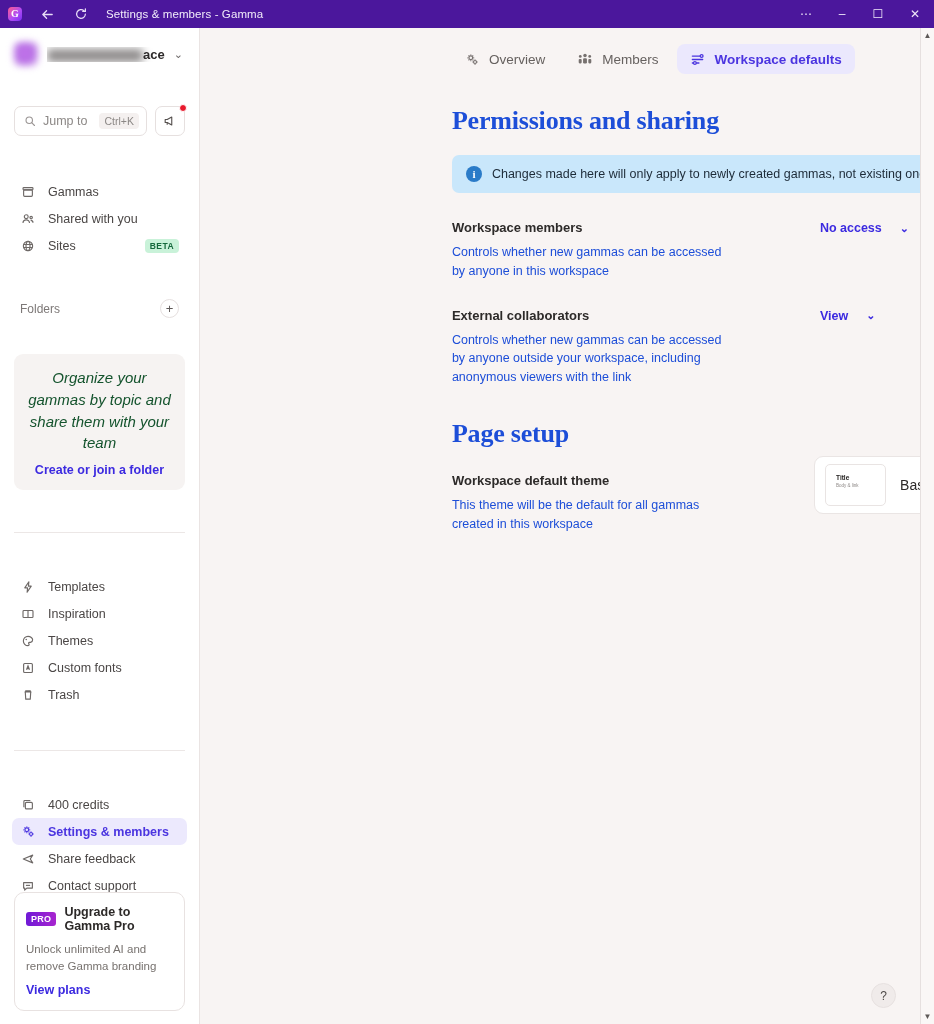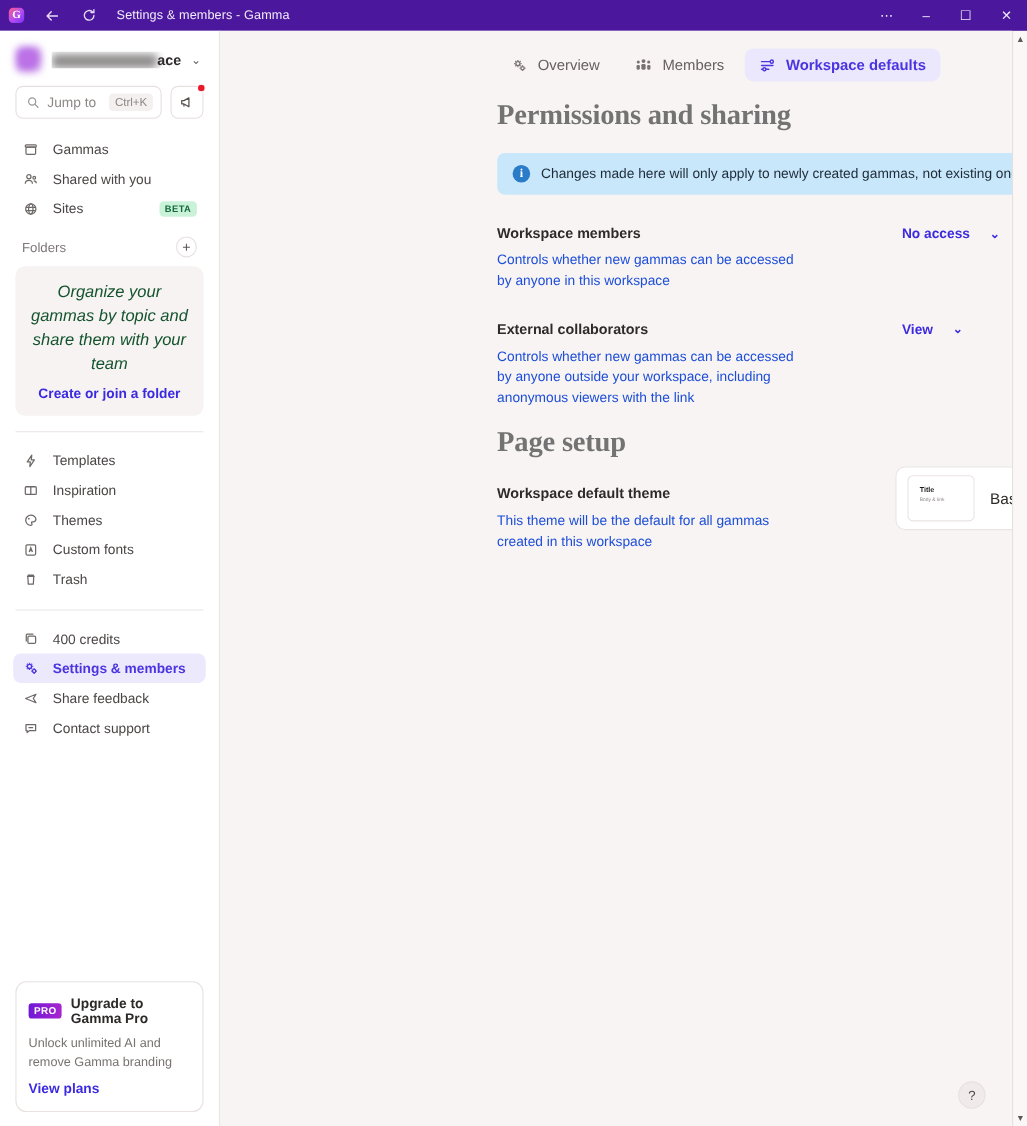--- a/index.html
+++ b/index.html
@@ -41,20 +41,21 @@
 
   
   #shell { display: flex; height: calc(1024px - 28px); }
 
   
   #sidebar {
     width: 223px; background: #ffffff;
     border-right: 1px solid #eae4e3;
     display: flex; flex-direction: column;
     position: relative;
+    gap: 28px;
   }
   #ws-selector {
     display: flex; align-items: center;
     padding: 14px 12px 10px 14px; gap: 9px;
   }
   #ws-avatar {
     width: 24px; height: 24px; border-radius: 6px; flex: 0 0 auto;
     background: radial-gradient(circle at 45% 45%, #c77bec 0%, #b468e4 45%, #e8d6f4 100%);
     filter: blur(3.5px);
   }
@@ -158,22 +159,22 @@
     height: 30px; padding: 0 13px; border-radius: 8px;
     font-size: 13.5px; color: #66615f;
   }
   .tab .tab-icon { display: flex; align-items: center; color: #77716f; }
   .tab.active { background: #ebe8fd; color: #4b35e0; font-weight: bold; }
   .tab.active .tab-icon { color: #4b35e0; }
 
   #content { padding: 0 0 0 252px; }
   .section-title {
     font-family: "Liberation Serif", serif;
-    font-size: 26px; font-weight: bold; color: #737373;
-    margin-top: 16px; letter-spacing: -.2px;
+    font-size: 26px; font-weight: bold; color: #1d4ed8;
+    margin-top: 32px; letter-spacing: -.2px;
   }
   #info-banner {
     margin-top: 19px; width: 642px; height: 38px;
     background: #c9e7fb; border-radius: 7px;
     display: flex; align-items: center; gap: 10px; padding: 0 14px;
   }
   #info-icon {
     width: 16px; height: 16px; border-radius: 50%; background: #2a7bc8;
     color: #fff; font-size: 11px; font-weight: bold;
     display: flex; align-items: center; justify-content: center;

